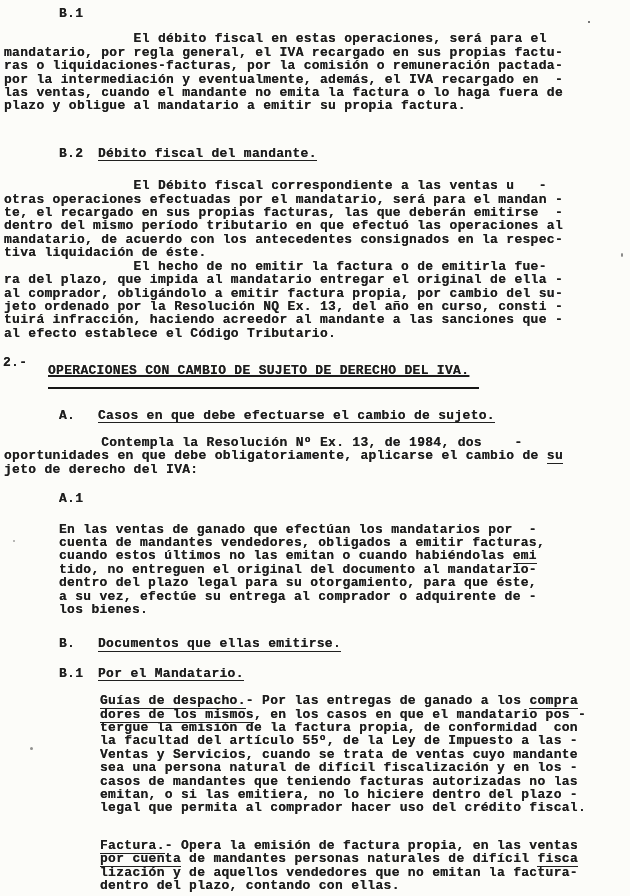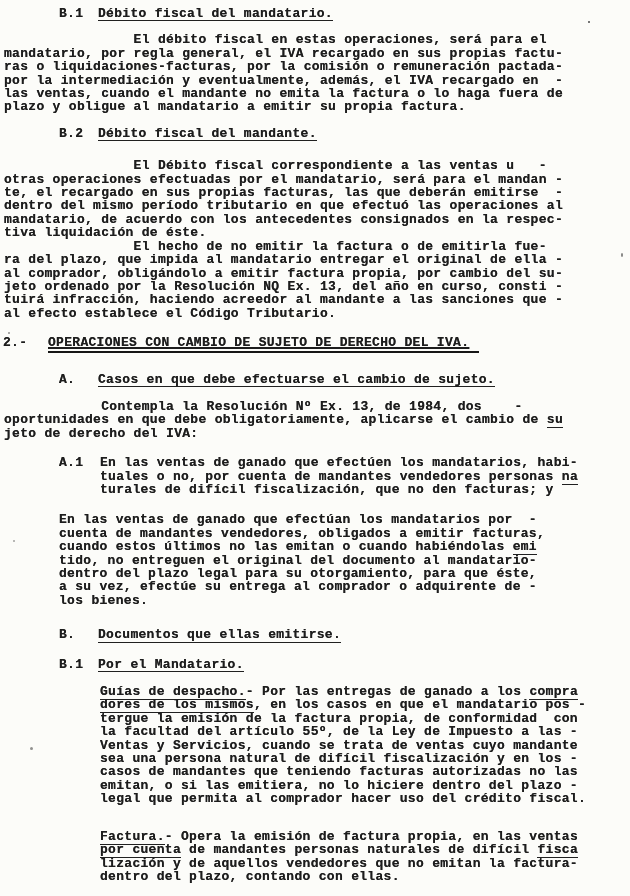--- a/index.html
+++ b/index.html
@@ -14,41 +14,40 @@
   .hang{white-space:pre;margin-left:100px;}
   .h{margin-left:59px;display:flex;}
   .h .lbl{width:39px;flex:none;}
   .h2{margin-left:3px;display:flex;}
   .h2 .lbl{width:45px;flex:none;}
   .item{margin-left:59px;display:flex;}
   .item .lbl{width:41px;flex:none;}
   .item .itxt{white-space:pre;}
   .u{border-bottom:1.5px solid #202020;}
   .u2{text-decoration:underline;text-decoration-thickness:1.5px;
-      border-bottom:2.2px solid #161616;padding-bottom:1px;padding-right:10px;}
+      border-bottom:2.2px solid #161616;padding-bottom:9px;padding-right:10px;margin-top:8px;}
   .speck{position:absolute;background:#4a4a4a;border-radius:50%;}
 </style>
 </head>
 <body>
 
 <div class="page">
 
   <div class="h">
     <span class="lbl">B.1</span>
-      <span class="ttl u">Débito fiscal del mandatario.</span>
   </div>
 
   <div class="para" style="margin-top:12px">                El débito fiscal en estas operaciones, será para el
 mandatario, por regla general, el IVA recargado en sus propias factu-
 ras o liquidaciones-facturas, por la comisión o remuneración pactada-
 por la intermediación y eventualmente, además, el IVA recargado en  -
 las ventas, cuando el mandante no emita la factura o lo haga fuera de
 plazo y obligue al mandatario a emitir su propia factura.</div>
 
-  <div class="h" style="margin-top:13px">
+  <div class="h" style="margin-top:34px">
     <span class="lbl">B.2</span>
       <span class="ttl u">Débito fiscal del mandante.</span>
   </div>
 
   <div class="para" style="margin-top:18px">                El Débito fiscal correspondiente a las ventas u   -
 otras operaciones efectuadas por el mandatario, será para el mandan -
 te, el recargado en sus propias facturas, las que deberán emitirse  -
 dentro del mismo período tributario en que efectuó las operaciones al
 mandatario, de acuerdo con los antecedentes consignados en la respec-
 tiva liquidación de éste.</div>
@@ -69,23 +68,20 @@
     <span class="lbl">A.</span>
       <span class="ttl u">Casos en que debe efectuarse el cambio de sujeto.</span>
   </div>
 
   <div class="para" style="margin-top:13px">            Contempla la Resolución Nº Ex. 13, de 1984, dos    -
 oportunidades en que debe obligatoriamente, aplicarse el cambio de <span class="u">su</span>
 jeto de derecho del IVA:</div>
 
   <div class="item" style="margin-top:16px">
     <span class="lbl">A.1</span>
-      <span class="itxt">En las ventas de ganado que efectúen los mandatarios, habi-
-tuales o no, por cuenta de mandantes vendedores personas <span class="u">na</span>
-turales de difícil fiscalización, que no den facturas; y</span>
   </div>
 
   <div class="item" style="margin-top:17px">
       <span class="itxt">En las ventas de ganado que efectúan los mandatarios por  -
 cuenta de mandantes vendedores, obligados a emitir facturas,
 cuando estos últimos no las emitan o cuando habiéndolas <span class="u">emi</span>
 tido, no entreguen el original del documento al mandatario-
 dentro del plazo legal para su otorgamiento, para que éste,
 a su vez, efectúe su entrega al comprador o adquirente de -
 los bienes.</span>

